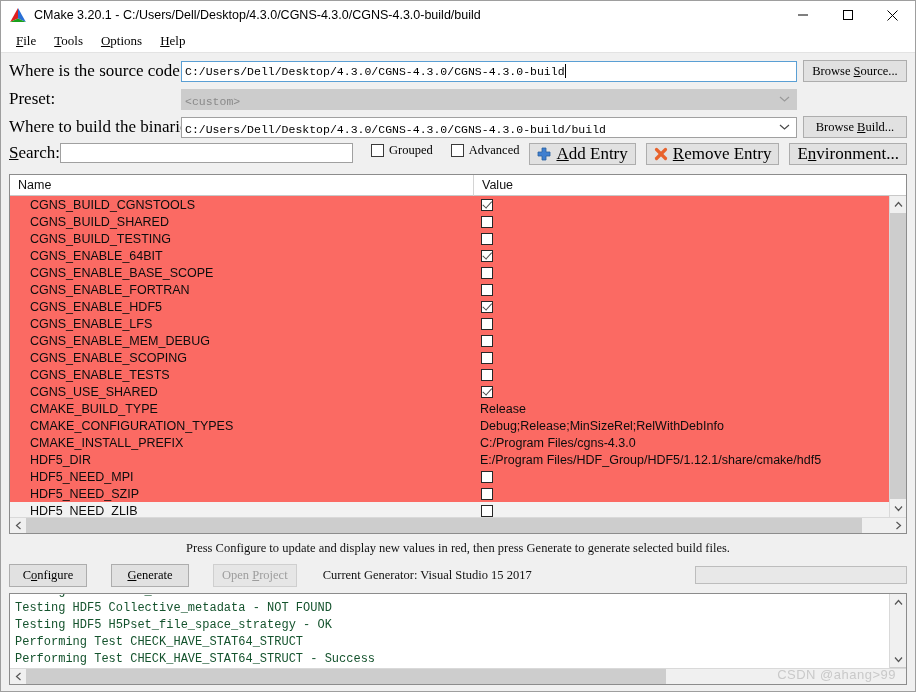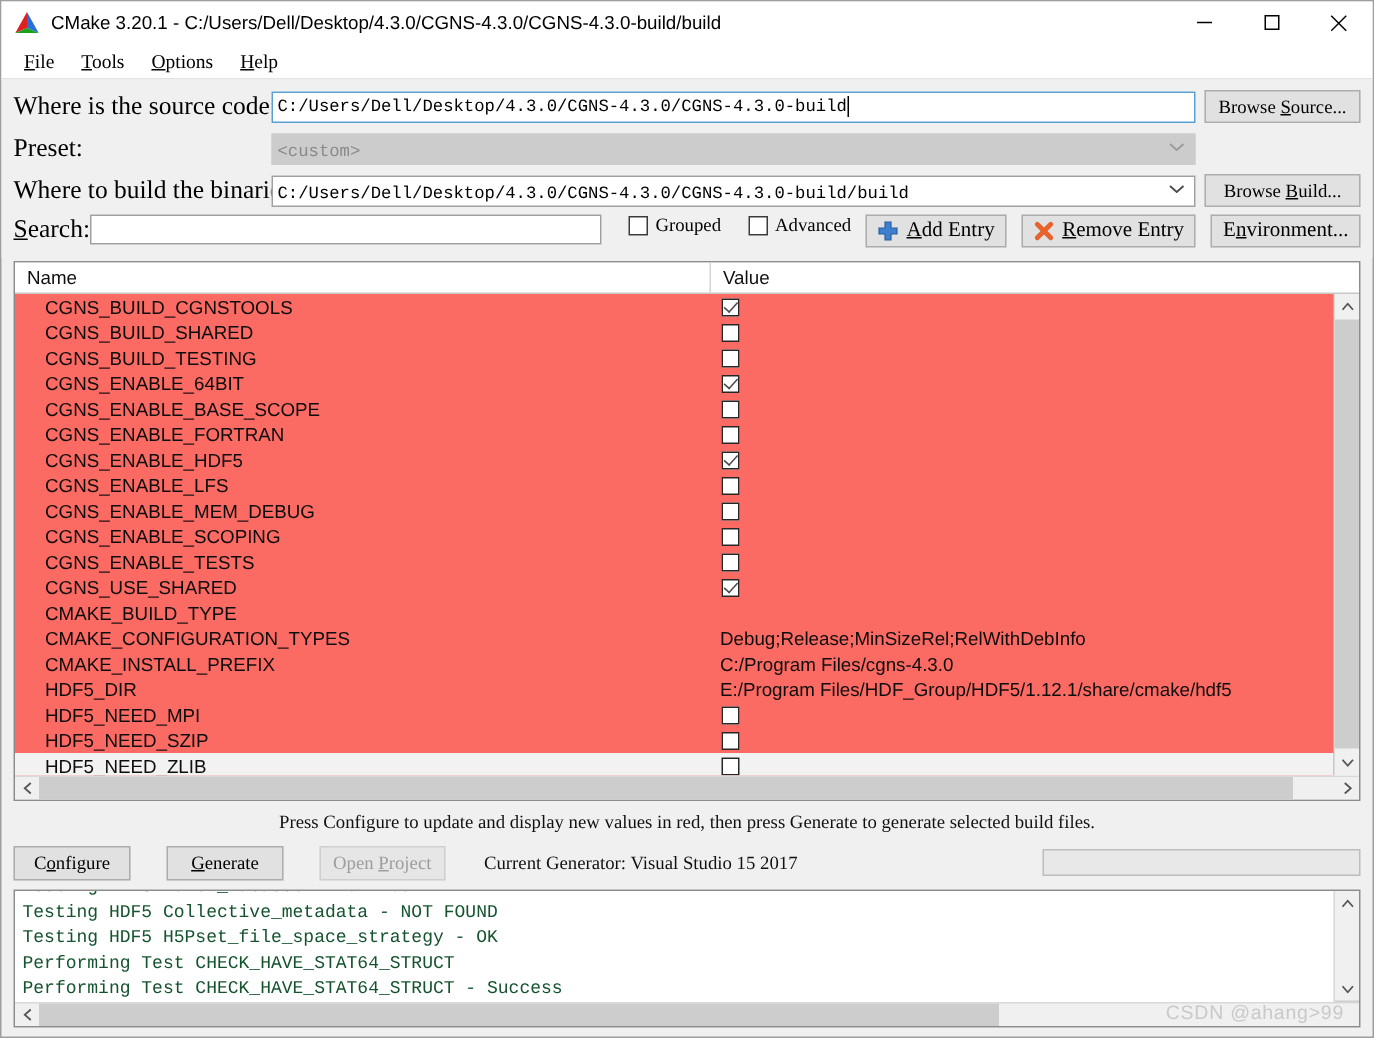--- a/index.html
+++ b/index.html
@@ -169,21 +169,21 @@
     flex: 0 0 auto;
   }
   .iconbtn {
     margin-left: 10px;
     height: 22px;
     background: #e1e1e1;
     border: 1px solid #adadad;
     display: inline-flex; align-items: center;
     padding: 0 7px;
     font-family: "Liberation Serif", serif;
-    font-size: 14px;
+    font-size: 17px;
     white-space: nowrap;
   }
   .iconbtn u { text-decoration: underline; }
   .iconbtn .gly { margin-right: 5px; display: inline-flex; }
 
   
   .tablewrap {
     margin: 2px 8px 0 8px;
     border: 1px solid #8c8c8c;
     background: #fff;
@@ -592,20 +592,23 @@
             </div>
           </div>
           <div class="row">
             <div class="cell-name">CGNS_USE_SHARED</div>
             <div class="cell-value">
               <span class="vchk checked"></span>
             </div>
           </div>
           <div class="row">
             <div class="cell-name">CMAKE_BUILD_TYPE</div>
+            <div class="cell-value">
+              <span class="vtext">Release</span>
+            </div>
           </div>
           <div class="row">
             <div class="cell-name">CMAKE_CONFIGURATION_TYPES</div>
             <div class="cell-value">
               <span class="vtext">Debug;Release;MinSizeRel;RelWithDebInfo</span>
             </div>
           </div>
           <div class="row">
             <div class="cell-name">CMAKE_INSTALL_PREFIX</div>
             <div class="cell-value">

